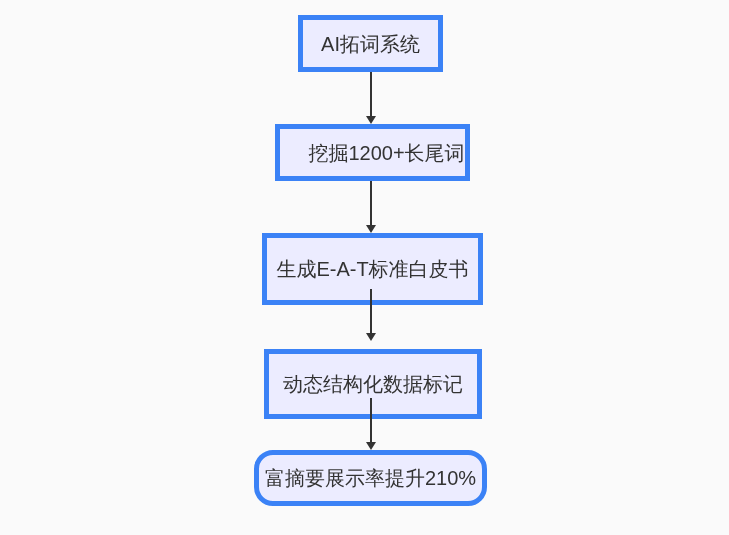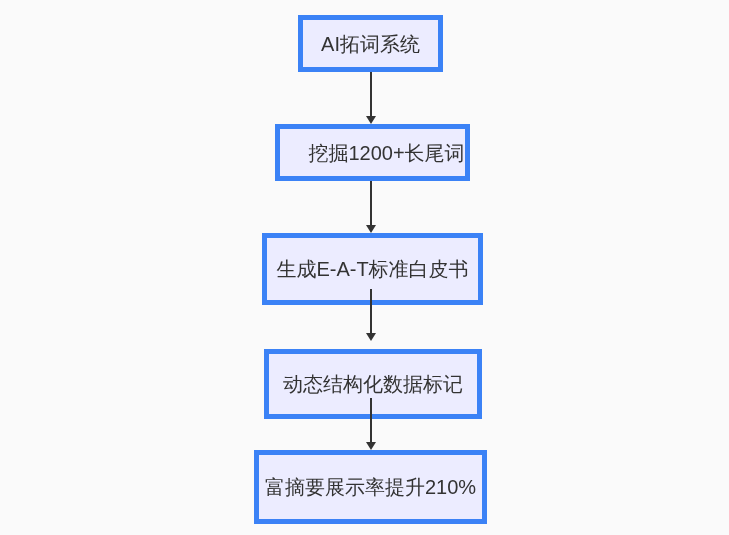--- a/index.html
+++ b/index.html
@@ -53,21 +53,21 @@
 <div class="canvas">
 
   <div class="flow-node" style="left:298px; top:15px; width:145px; height:57px;">AI拓词系统</div>
 
   <div class="flow-node" style="left:275px; top:124px; width:195px; height:57px;padding-left:28px;">挖掘1200+长尾词</div>
 
   <div class="flow-node" style="left:262px; top:233px; width:221px; height:72px;">生成E-A-T标准白皮书</div>
 
   <div class="flow-node" style="left:264px; top:341px; width:218px; height:70px;margin-top:8px;">动态结构化数据标记</div>
 
-  <div class="flow-node" style="left:254px; top:450px; width:233px; height:74px;">富摘要展示率提升210%</div>
+  <div class="flow-node" style="left:254px; top:450px; width:233px; height:56px;border-radius:19px;">富摘要展示率提升210%</div>
 
   <div class="edge-line" style="left:370px; top:72px; height:44px;"></div>
   <div class="edge-head" style="left:366px; top:116px;"></div>
 
   <div class="edge-line" style="left:370px; top:181px; height:44px;"></div>
   <div class="edge-head" style="left:366px; top:225px;"></div>
 
   <div class="edge-line" style="left:370px; top:289px; height:44px;"></div>
   <div class="edge-head" style="left:366px; top:333px;"></div>
 

